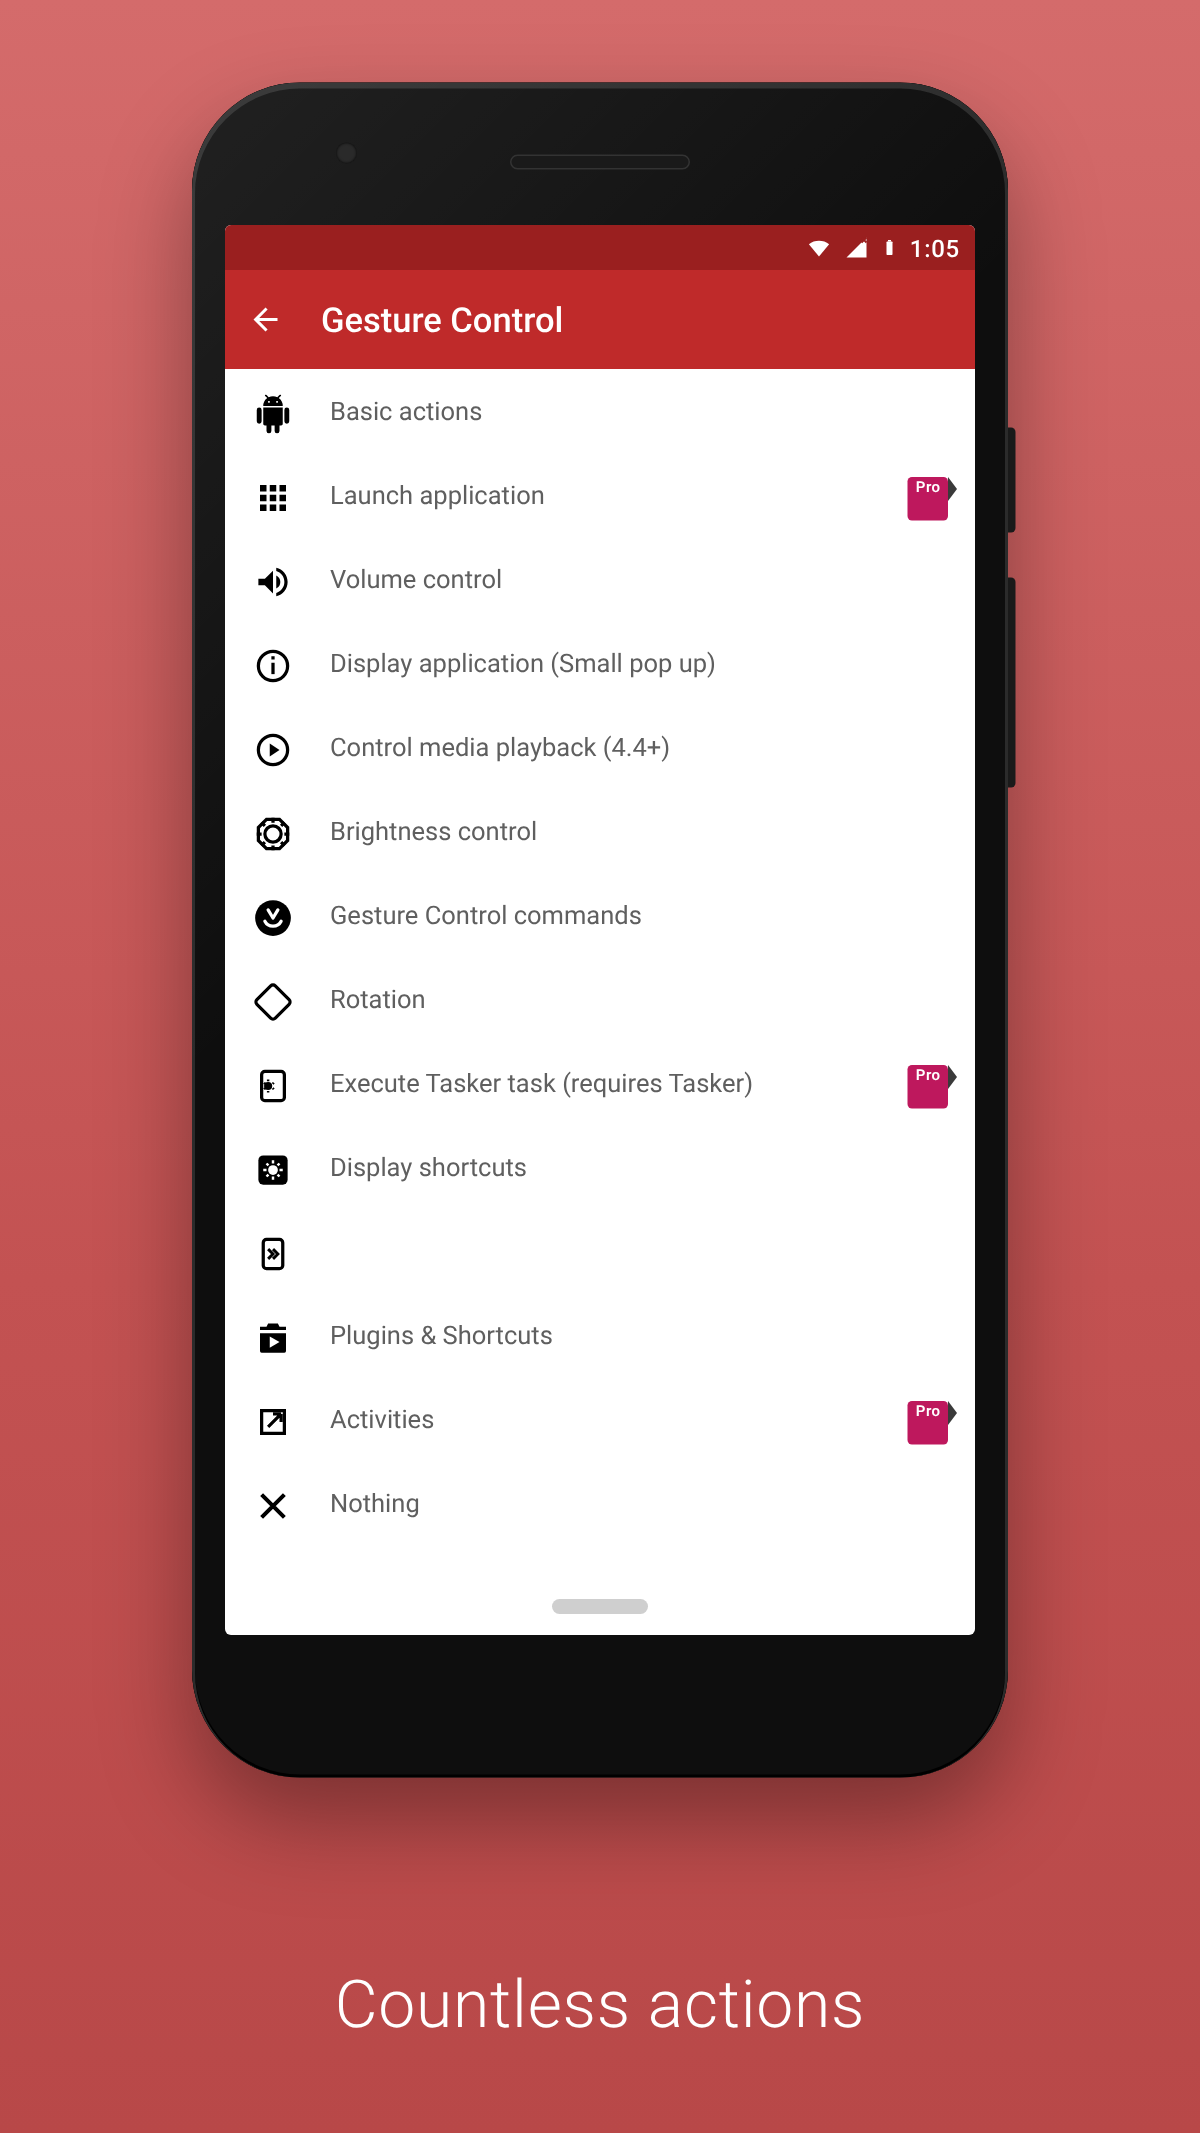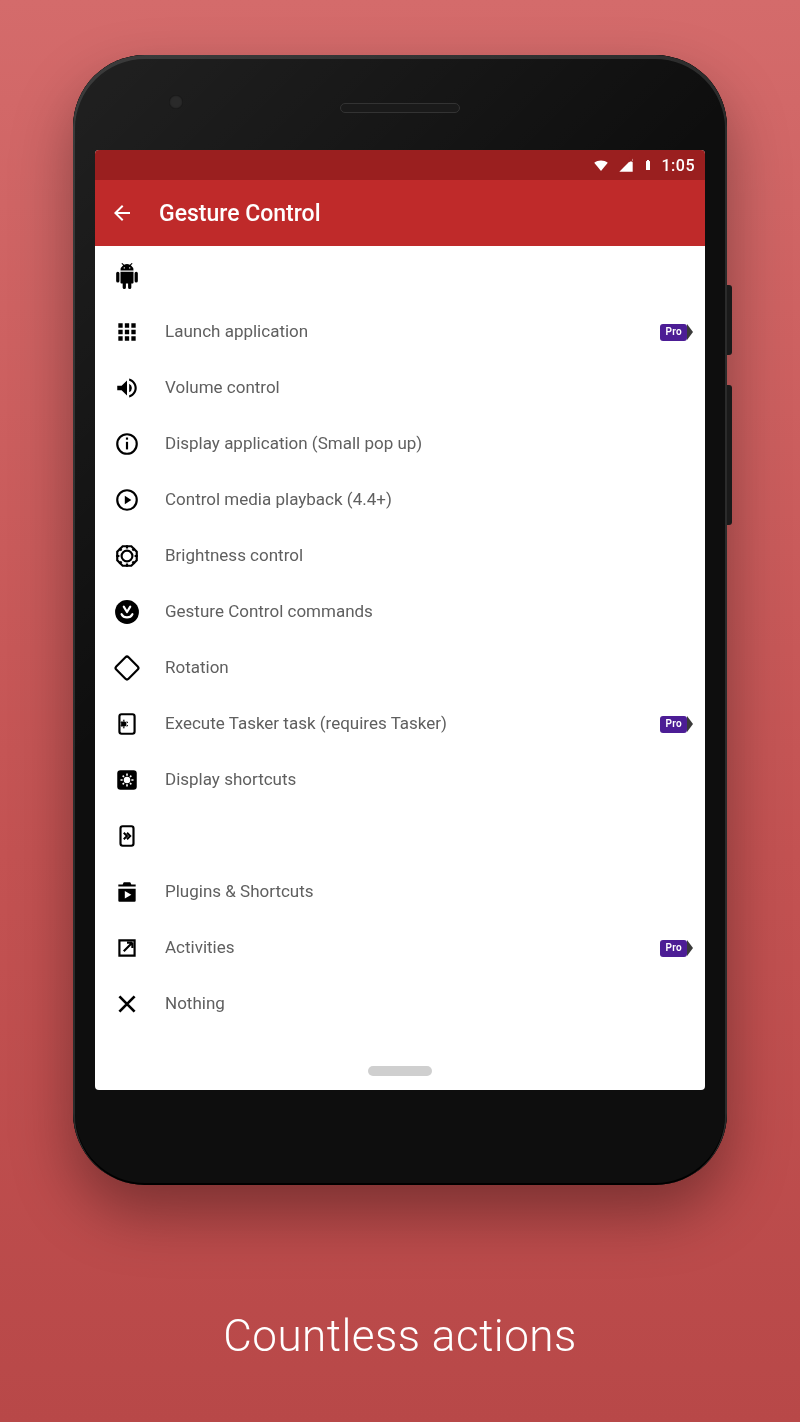--- a/index.html
+++ b/index.html
@@ -24,21 +24,21 @@
     font-weight: 300;
     letter-spacing: 0.5px;
   }
 
   
   .phone {
     position: absolute;
     left: 50%;
     top: 55px;
     transform: translateX(-50%);
-    width: 654px;
+    width: 544px;
     height: 1130px;
     background: #0e0e0e;
     border-radius: 72px;
     box-shadow:
       0 2px 0 2px #2b2b2b inset,
       0 0 0 2px #000 inset,
       0 28px 60px rgba(0,0,0,.35);
   }
   .phone::before { 
     content: "";
@@ -131,25 +131,25 @@
     flex-shrink: 0;
   }
   .icon svg { width: 26px; height: 26px; }
   .label {
     flex: 1;
     color: #5f5f5f;
     font-size: 17px;
     line-height: 1.25;
   }
   .pro {
-    background: #4c1d95;
+    background: #be185d;
     color: #fff;
     font-size: 10px;
     font-weight: 600;
-    padding: 2px 5px 4px 6px;
+    padding: 2px 5px 16px 6px;
     border-radius: 3px;
     position: relative;
     letter-spacing: .3px;
   }
   .pro::after {
     content: "";
     position: absolute;
     right: -6px; top: 0;
     width: 0; height: 0;
     border-top: 8px solid transparent;
@@ -280,20 +280,21 @@
       <span class="title">Gesture Control</span>
     </div>
 
     <div class="list">
       <div class="row">
         <span class="icon">
             <svg viewBox="0 0 24 24">
               <use href="#i-android"></use>
             </svg>
           </span>
+        <span class="label">Basic actions</span>
       </div>
       <div class="row">
         <span class="icon">
             <svg viewBox="0 0 24 24">
               <use href="#i-apps"></use>
             </svg>
           </span>
         <span class="label">Launch application</span>
         <span class="pro">Pro</span>
       </div>

